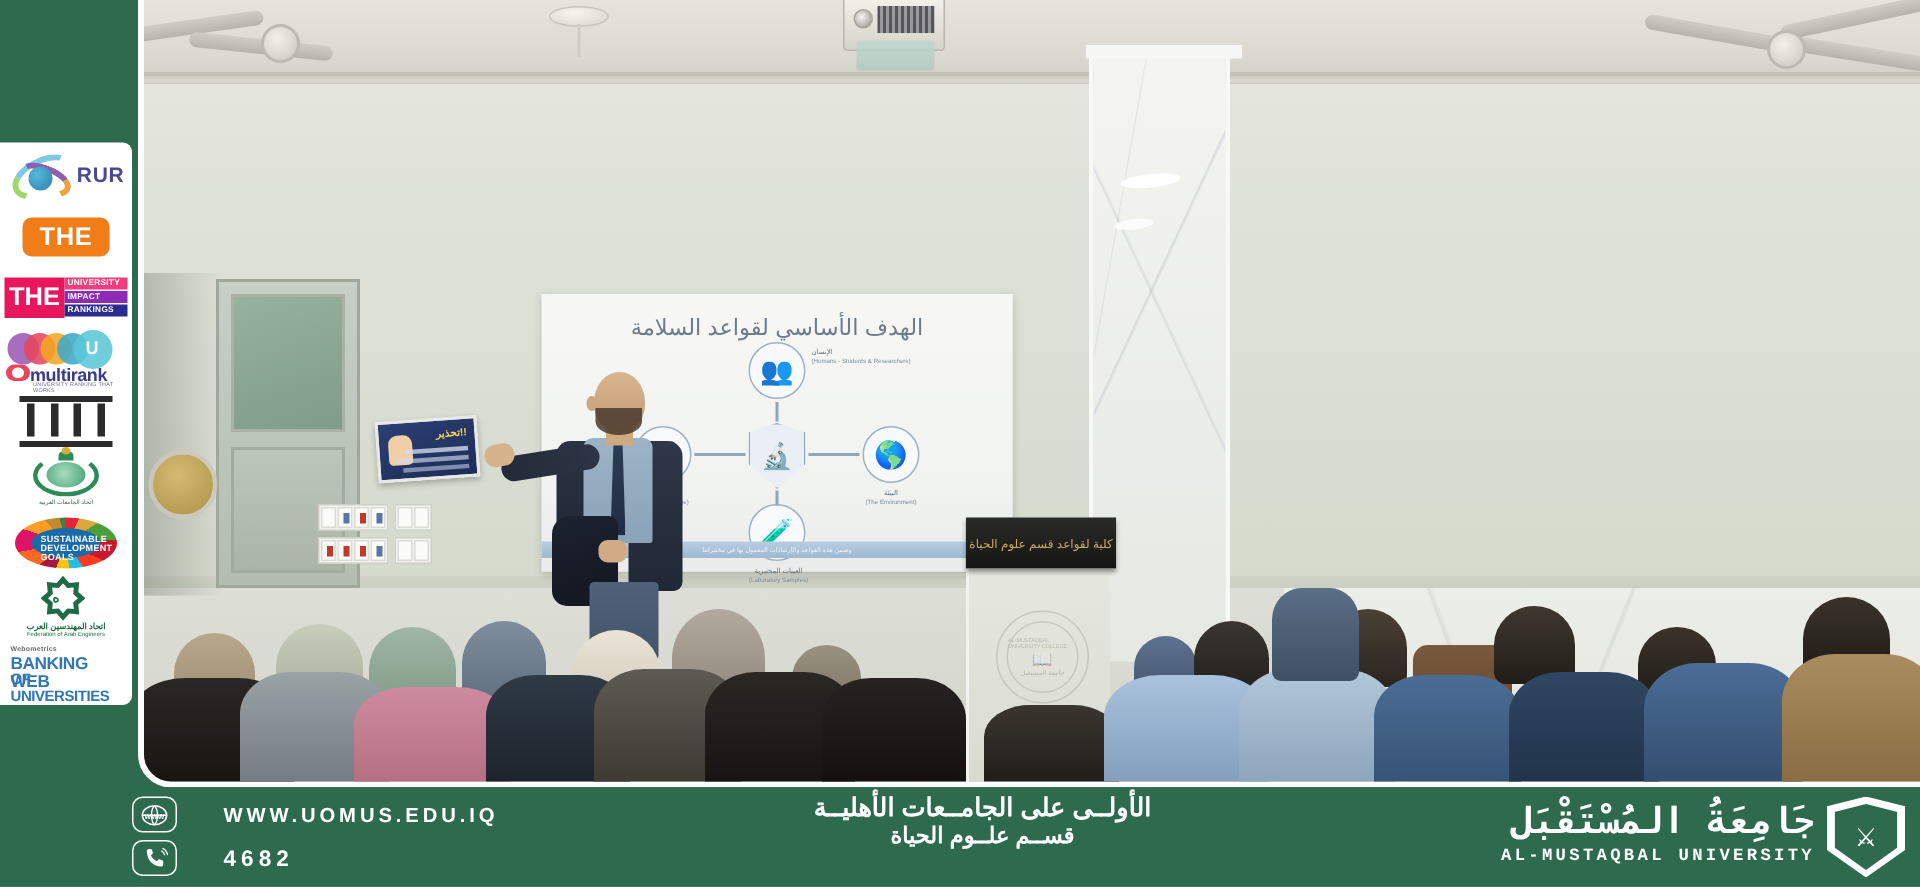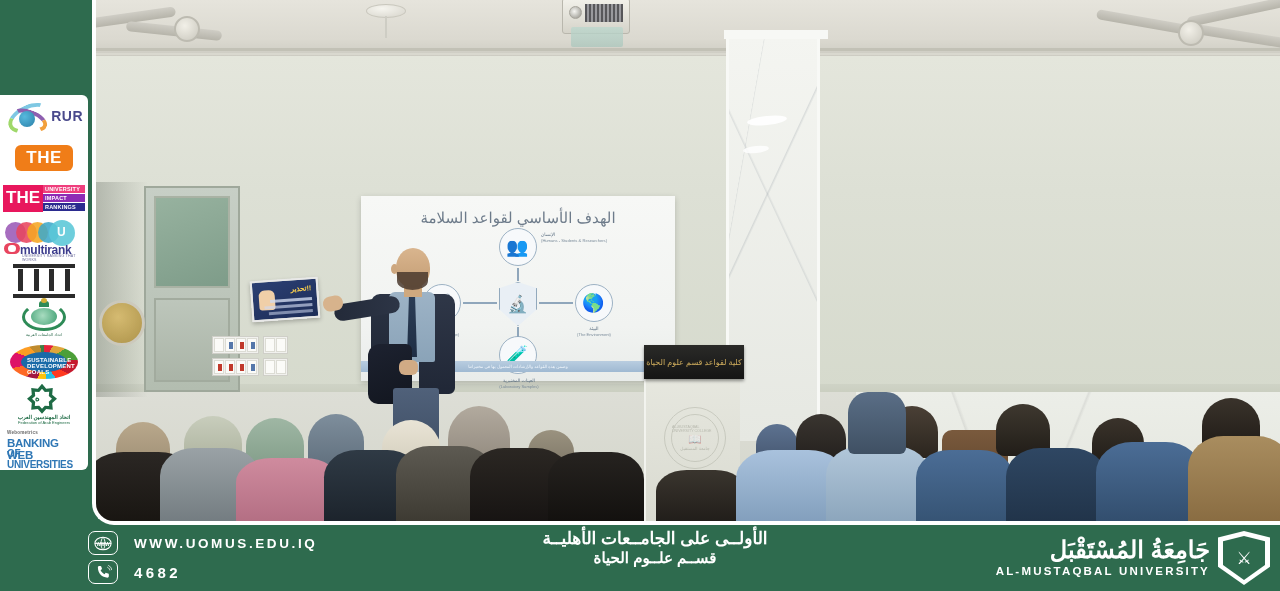--- a/index.html
+++ b/index.html
@@ -465,39 +465,39 @@
   
   .aud { position:absolute; border-radius: 50% 50% 8px 8px; }
   .body { position:absolute; border-radius: 34% 34% 6px 6px; }
 
   
   .footer {
     position:absolute; left:0; bottom:0; width:1280px; height:66px;
     background:#2e6b4e;
   }
   .f-left { position:absolute; left:88px; top:6px; width:330px; }
-  .f-row { display:flex; align-items:center; gap:16px; margin-bottom:5px; }
+  .f-row { display:flex; align-items:center; gap:31px; margin-bottom:5px; }
   .f-badge {
     width:30px; height:24px; border-radius:7px; border:1.6px solid #ffffff;
     display:flex; align-items:center; justify-content:center; flex-shrink:0;
   }
   .f-badge svg { display:block; }
   .f-text { color:#ffffff; font-weight:bold; font-size:13.5px; letter-spacing:2.6px; }
   .f-text.phone { letter-spacing:3.4px; font-size:15px; }
 
   .f-center {
     position:absolute; left:415px; top:3px; width:480px; text-align:center;
     direction:rtl; color:#ffffff;
   }
   .f-center .l1 { font-size:17px; font-weight:bold; letter-spacing:.5px; line-height:1.25; }
   .f-center .l2 { font-size:15px; font-weight:bold; letter-spacing:.5px; line-height:1.25; }
   .f-center .l3 { font-size:15px; font-weight:bold; letter-spacing:.5px; line-height:1.25; }
 
   .f-right { position:absolute; right:10px; top:6px; display:flex; align-items:center; gap:8px; }
-  .f-right .names { text-align:right; color:#ffffff; }
+  .f-right .names { text-align:right; color:#ffffff;font-family:Liberation Mono, monospace; }
   .f-right .ar { font-size:24px; font-weight:bold; direction:rtl; line-height:1.05; }
   .f-right .en { font-size:11.5px; font-weight:bold; letter-spacing:2.2px; line-height:1.4; }
   .f-shield {
     width:52px; height:54px; flex-shrink:0;
     background:#ffffff;
     clip-path: polygon(50% 0, 100% 12%, 100% 66%, 50% 100%, 0 66%, 0 12%);
     display:flex; align-items:center; justify-content:center;
   }
   .f-shield .in {
     width:42px; height:44px; background:#2e6b4e;

